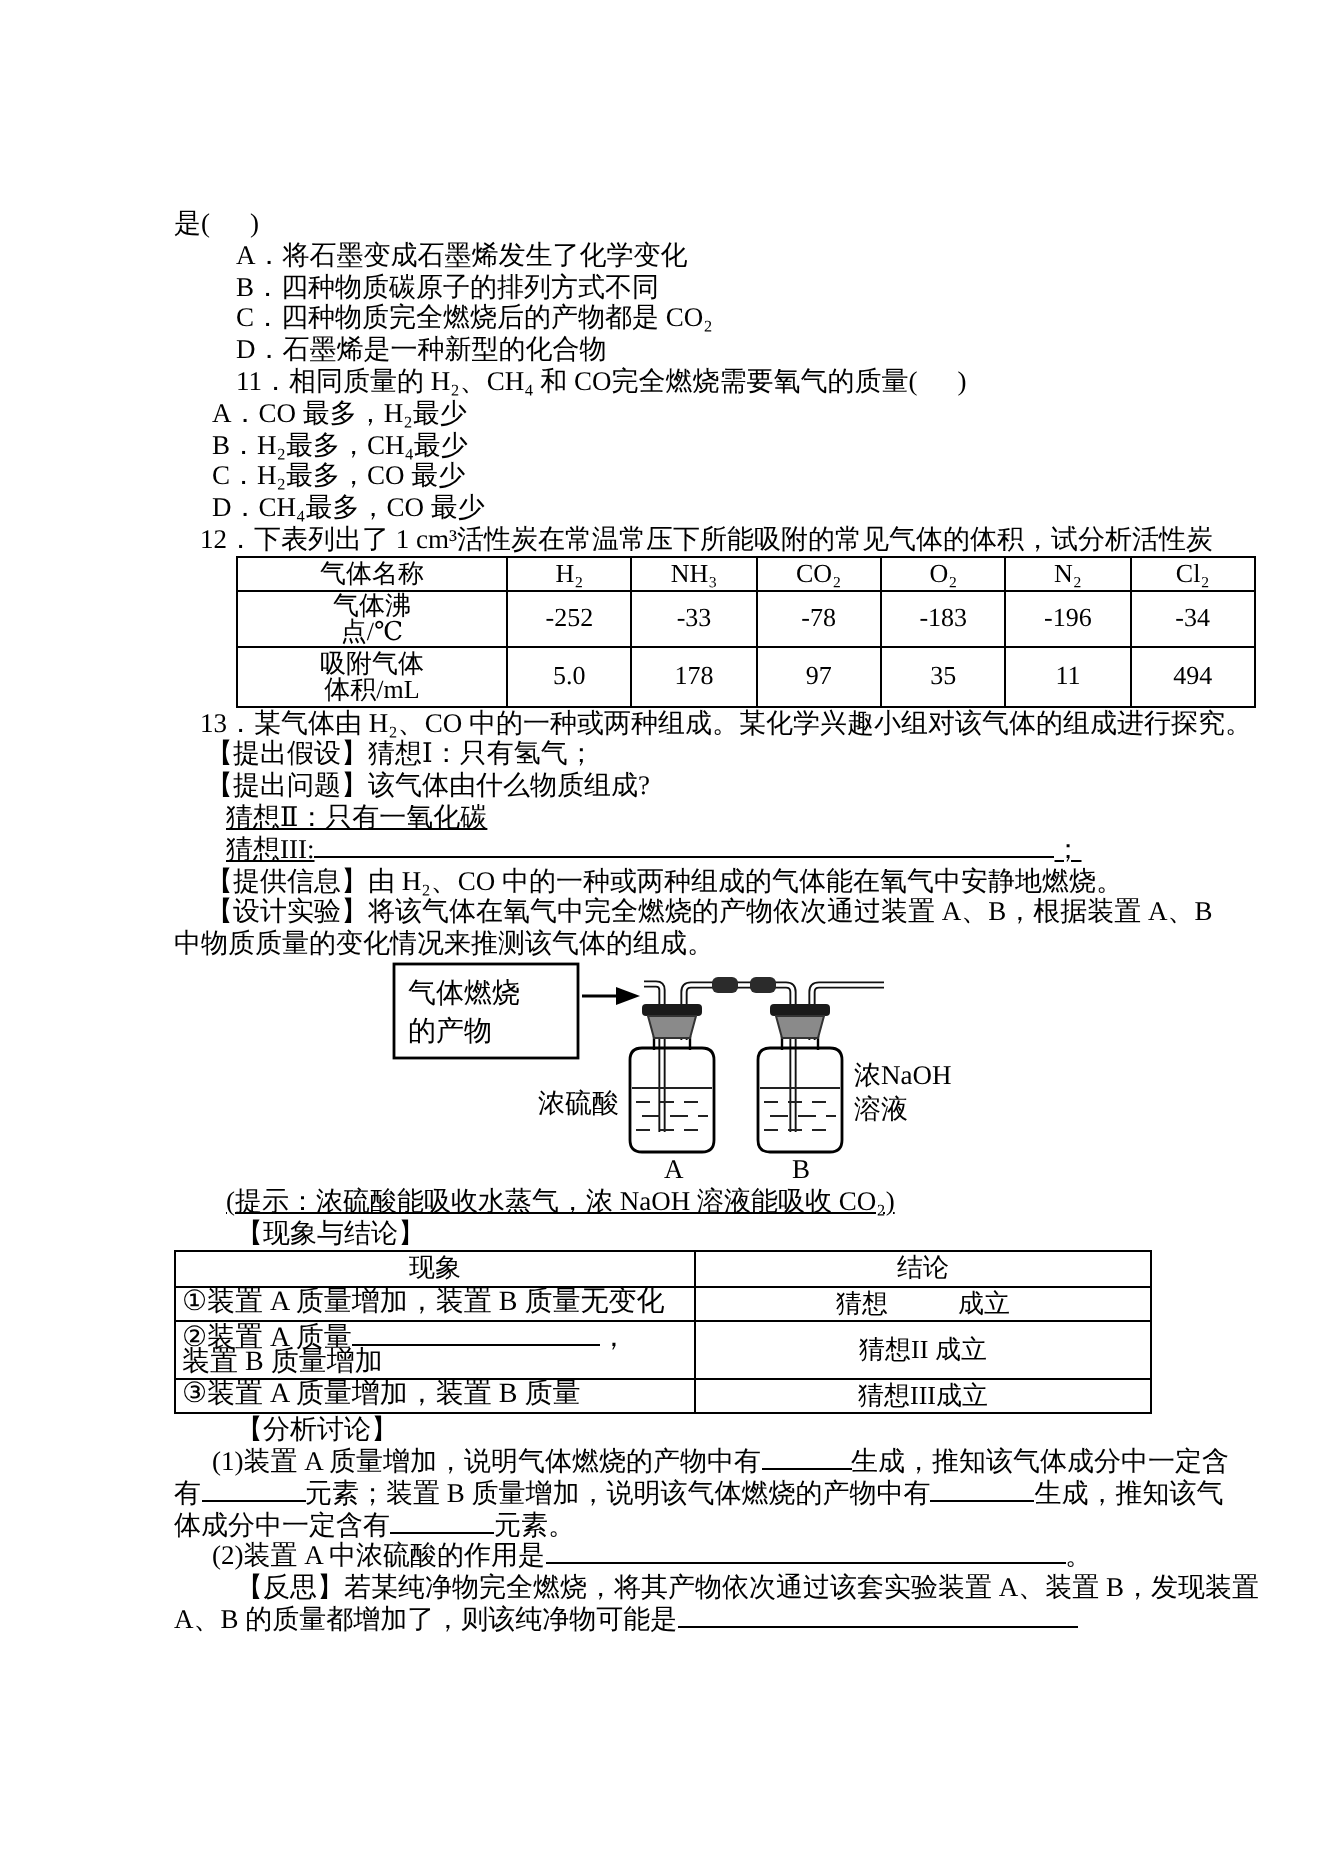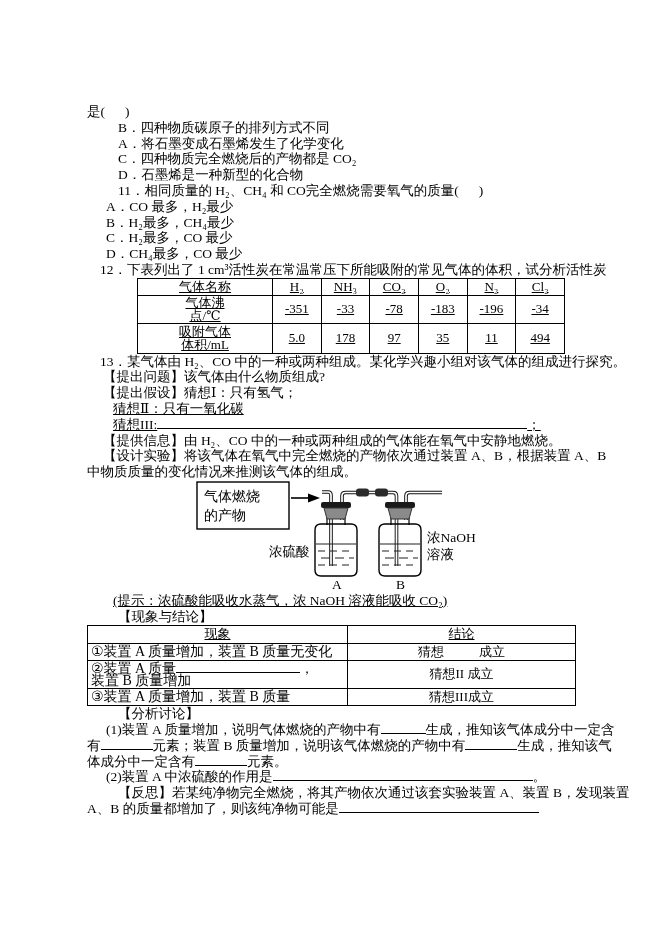--- a/index.html
+++ b/index.html
@@ -25,47 +25,47 @@
   .b45 { width:45px; }
   .b52 { width:52px; }
   .b124 { width:124px; }
   .b200 { width:200px; }
   .b260 { width:260px; }
   .b370 { width:370px; }
 
   table { border-collapse:collapse; table-layout:fixed; }
   td { border:1px solid #000; text-align:center; font-size:13px; padding:0 2px; }
 
-  .t1 { width:428px; margin-left:50px;text-decoration:underline; }
+  .t1 { width:510px; margin-left:31px; }
   .t1 .lbl { white-space:pre-line; line-height:13.5px; }
   .t1 col.c0 { width:135px; }
   .t1 tr.hr td { height:16px; }
   .t1 tr.r1 td { height:28px; }
   .t1 tr.r2 td { height:30px; }
 
   .t2 { width:488px; }
   .t2 col.p { width:260px; }
   .t2 col.c { width:228px; }
-  .t2 tr.hr td { height:18px;text-decoration:underline; }
+  .t2 tr.hr td { height:18px; }
   .t2 tr.r1 td, .t2 tr.r3 td { height:17px; }
   .t2 tr.r2 td { height:26px; }
   .t2 td.left { text-align:left; padding-left:3px; font-size:14px; }
   .t2 tr.r2 td.left { line-height:12.8px; }
 
   .diagram { display:block; margin-left:88px; }
 </style>
 </head>
 <body>
 
 <div class="page">
   <div class="content">
 
     <div class="line"><span>是(</span><span class="gap g20"></span><span>)</span></div>
+    <div class="line ind31">A．将石墨变成石墨烯发生了化学变化</div>
     <div class="line ind31">B．四种物质碳原子的排列方式不同</div>
-    <div class="line ind31">A．将石墨变成石墨烯发生了化学变化</div>
     <div class="line ind31">C．四种物质完全燃烧后的产物都是 CO₂</div>
     <div class="line ind31">D．石墨烯是一种新型的化合物</div>
 
     <div class="line ind31"><span>11．相同质量的 H₂、CH₄ 和 CO完全燃烧需要氧气的质量(</span><span class="gap g20"></span><span>)</span></div>
     <div class="line ind19">A．CO 最多，H₂最少</div>
     <div class="line ind19">B．H₂最多，CH₄最少</div>
     <div class="line ind19">C．H₂最多，CO 最少</div>
     <div class="line ind19">D．CH₄最多，CO 最少</div>
 
     <div class="line ind13">12．下表列出了 1 cm³活性炭在常温常压下所能吸附的常见气体的体积，试分析活性炭</div>
@@ -86,43 +86,43 @@
         <td>H₂</td>
         <td>NH₃</td>
         <td>CO₂</td>
         <td>O₂</td>
         <td>N₂</td>
         <td>Cl₂</td>
       </tr>
       <tr class="r1">
         <td class="lbl">气体沸
 点/℃</td>
-        <td>-351</td>
+        <td>-252</td>
         <td>-33</td>
         <td>-78</td>
         <td>-183</td>
         <td>-196</td>
         <td>-34</td>
       </tr>
       <tr class="r2">
         <td class="lbl">吸附气体
 体积/mL</td>
         <td>5.0</td>
         <td>178</td>
         <td>97</td>
         <td>35</td>
         <td>11</td>
         <td>494</td>
       </tr>
     </tbody>
       </table>
 
     <div class="line ind13">13．某气体由 H₂、CO 中的一种或两种组成。某化学兴趣小组对该气体的组成进行探究。</div>
+    <div class="line ind16">【提出假设】猜想Ⅰ：只有氢气；</div>
     <div class="line ind16">【提出问题】该气体由什么物质组成?</div>
-    <div class="line ind16">【提出假设】猜想Ⅰ：只有氢气；</div>
     <div class="line ind26">猜想Ⅱ：只有一氧化碳</div>
     <div class="line ind26"><span>猜想III:</span><span class="blank b370"></span><span>；</span></div>
     <div class="line ind16">【提供信息】由 H₂、CO 中的一种或两种组成的气体能在氧气中安静地燃烧。</div>
     <div class="line ind16">【设计实验】将该气体在氧气中完全燃烧的产物依次通过装置 A、B，根据装置 A、B</div>
     <div class="line">中物质质量的变化情况来推测该气体的组成。</div>
 
     <svg class="diagram" width="400" height="113" viewBox="0 0 400 113">
 
       <rect x="22" y="2" width="92" height="47" fill="#fff" stroke="#000" stroke-width="1.4"></rect>
       <text x="29" y="21" font-size="14">气体燃烧</text>

